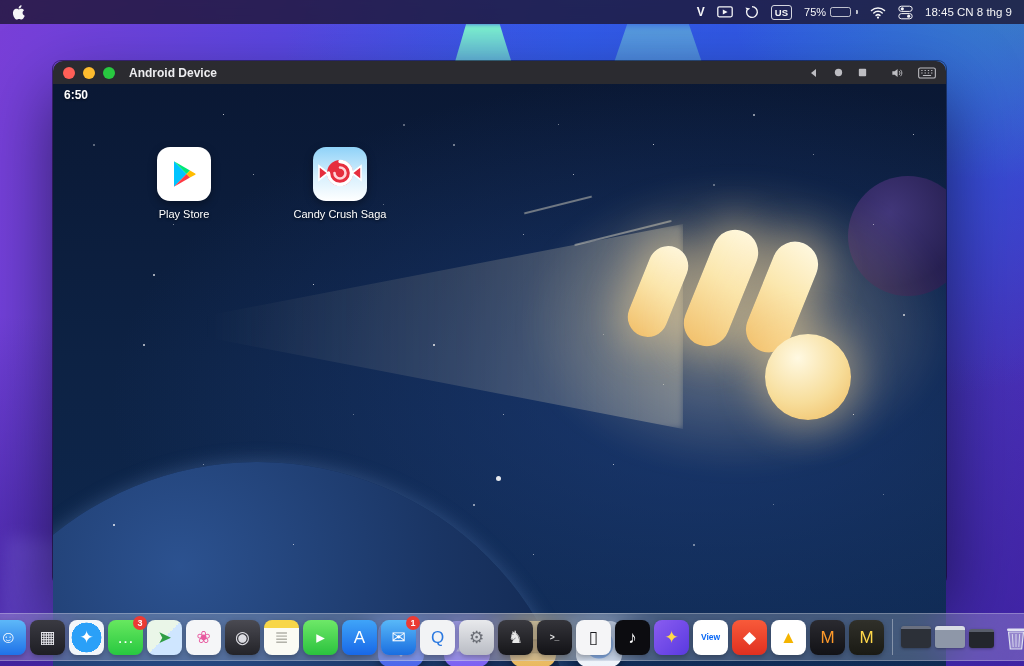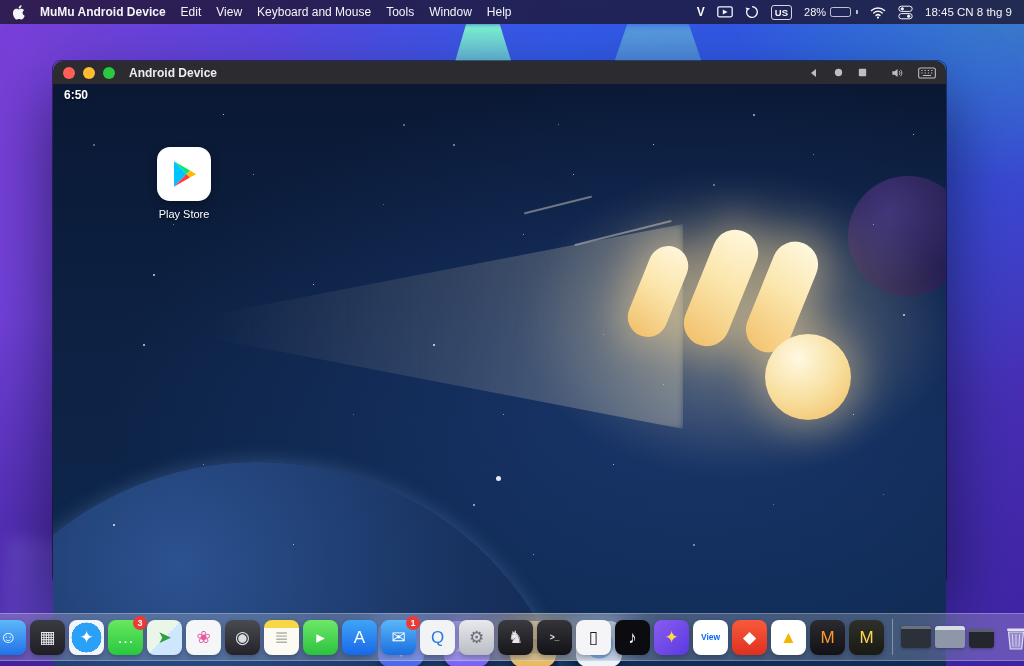--- a/index.html
+++ b/index.html
@@ -137,47 +137,38 @@
     <div class="beam beam3"></div>
   </div>
 
   <div class="menubar">
     <div class="mb-left">
       <span class="tb-ic">
         <svg width="13" height="15" viewBox="0 0 14 17">
             <path fill="#f5f5f7" d="M11.6 9c0-2 1.6-3 1.7-3.1-.9-1.4-2.4-1.6-2.9-1.6-1.2-.1-2.4.7-3 .7-.6 0-1.6-.7-2.6-.7C3.4 4.3 2.1 5 1.4 6.2-.1 8.7 1 12.4 2.4 14.4c.7 1 1.5 2.1 2.6 2.1 1 0 1.4-.7 2.7-.7 1.3 0 1.6.7 2.7.7 1.1 0 1.8-1 2.5-2 .8-1.2 1.1-2.3 1.1-2.4-.1 0-2.3-.9-2.4-3.1zM9.6 2.8c.5-.7 1-1.6.8-2.6-.8 0-1.9.6-2.4 1.3-.5.6-1 1.6-.8 2.5.9.1 1.8-.5 2.4-1.2z"></path>
           </svg>
       </span>
-      <span style="display:flex;gap:15px;align-items:center;">
-          <span class="mb-item bold">MuMu Android Device</span>
-          <span class="mb-item">Edit</span>
-          <span class="mb-item">View</span>
-          <span class="mb-item">Keyboard and Mouse</span>
-          <span class="mb-item">Tools</span>
-          <span class="mb-item">Window</span>
-          <span class="mb-item">Help</span>
-        </span>
     </div>
     <div class="mb-right">
       <span class="vbadge">V</span>
       <span class="tb-ic">
         <svg width="16" height="12" viewBox="0 0 16 12">
             <rect x="0.8" y="0.8" width="14.4" height="10" rx="1.5" stroke="#f5f5f7" fill="none" stroke-width="1.3"></rect>
             <path d="M5.8 3.6 L10.6 6 L5.8 8.4 Z" fill="#f5f5f7"></path>
           </svg>
       </span>
       <span class="tb-ic">
         <svg width="14" height="14" viewBox="0 0 14 14">
             <path d="M7 1.6 a5.4 5.4 0 1 1 -5.1 3.5" stroke="#f5f5f7" fill="none" stroke-width="1.4"></path>
             <path d="M0.4 2.4 L2.2 5.8 L5.2 3.4 Z" fill="#f5f5f7"></path>
           </svg>
       </span>
       <span class="inputsrc">US</span>
       <span class="batwrap">
-        <span>28%</span>
+        <span>75%</span>
         <span class="bat-body"><span class="bat-fill"></span></span>
         <span class="bat-nub"></span>
       </span>
       <span class="tb-ic">
         <svg width="16" height="13" viewBox="0 0 16 13">
             <path d="M1.5 4.5a9.5 9.5 0 0 1 13 0M3.8 7a6.2 6.2 0 0 1 8.4 0M6.1 9.4a3 3 0 0 1 3.8 0" stroke="#f5f5f7" stroke-width="1.5" fill="none" stroke-linecap="round"></path>
             <circle cx="8" cy="11.6" r="1.1" fill="#f5f5f7"></circle>
           </svg>
       </span>
       <span class="tb-ic">
@@ -288,20 +279,32 @@
           <svg width="30" height="30" viewBox="0 0 24 24">
             <path d="M4 1.8 L14 12 L4 22.2 Z" fill="#00c4ff"></path>
             <path d="M4 1.8 L16.8 9.2 L14 12 Z" fill="#00e878"></path>
             <path d="M4 22.2 L16.8 14.8 L14 12 Z" fill="#ff3a44"></path>
             <path d="M16.8 9.2 L20.6 11.3 C21.6 11.8 21.6 12.2 20.6 12.7 L16.8 14.8 L14 12 Z" fill="#ffbc00"></path>
           </svg>
         </div>
         <span class="app-label">Play Store</span>
       </div>
 
+      <div class="app" style="left:241px; top:63px;">
+        <div class="app-ic ic-candy">
+          <svg width="54" height="54" viewBox="0 0 54 54">
+            <path d="M15 26 L6 19 L6 33 Z" fill="#e62e3e" stroke="#fff" stroke-width="1.6"></path>
+            <path d="M39 26 L48 19 L48 33 Z" fill="#e62e3e" stroke="#fff" stroke-width="1.6"></path>
+            <circle cx="27" cy="26" r="13" fill="#e62e3e"></circle>
+            <path d="M27 14.5 a11.5 11.5 0 1 1 -11.5 11.5" stroke="#fff" stroke-width="3.4" fill="none" stroke-linecap="round"></path>
+            <path d="M27 20.5 a5.5 5.5 0 1 1 -5.5 5.5" stroke="#ffd3d8" stroke-width="2.6" fill="none" stroke-linecap="round"></path>
+          </svg>
+        </div>
+        <span class="app-label">Candy Crush Saga</span>
+      </div>
 
       <div class="page-dot"></div>
 
       <div class="and-dock">
           <div class="and-dock-ic" style="background: linear-gradient(rgb(114, 146, 246), rgb(74, 102, 234));">
             <svg width="28" height="28" viewBox="0 0 28 28">
               <g fill="#fff">
                 <rect x="12.7" y="1.5" width="2.6" height="6.5" rx="1.3" transform="rotate(0 14 14)"></rect>
                 <rect x="12.7" y="1.5" width="2.6" height="6.5" rx="1.3" transform="rotate(45 14 14)"></rect>
                 <rect x="12.7" y="1.5" width="2.6" height="6.5" rx="1.3" transform="rotate(90 14 14)"></rect>

